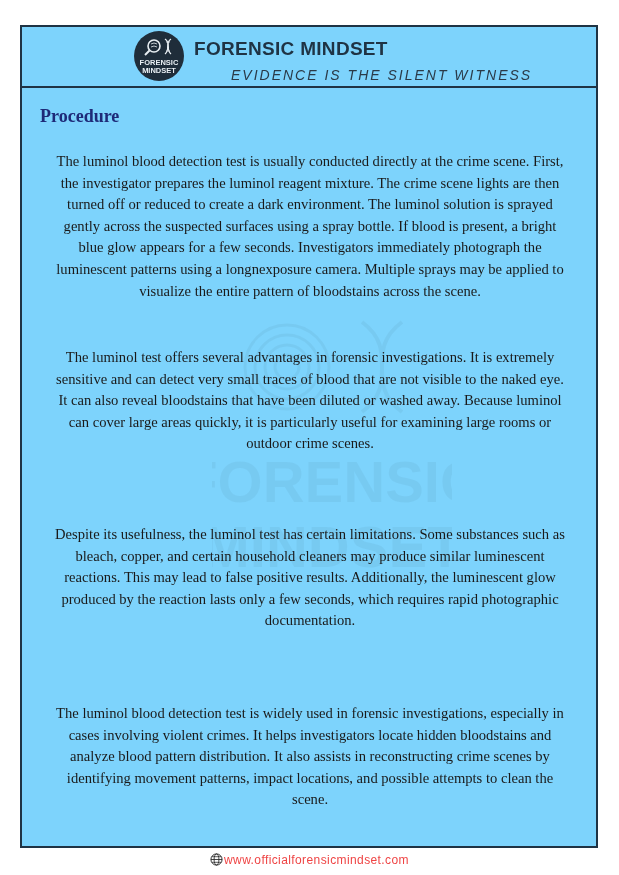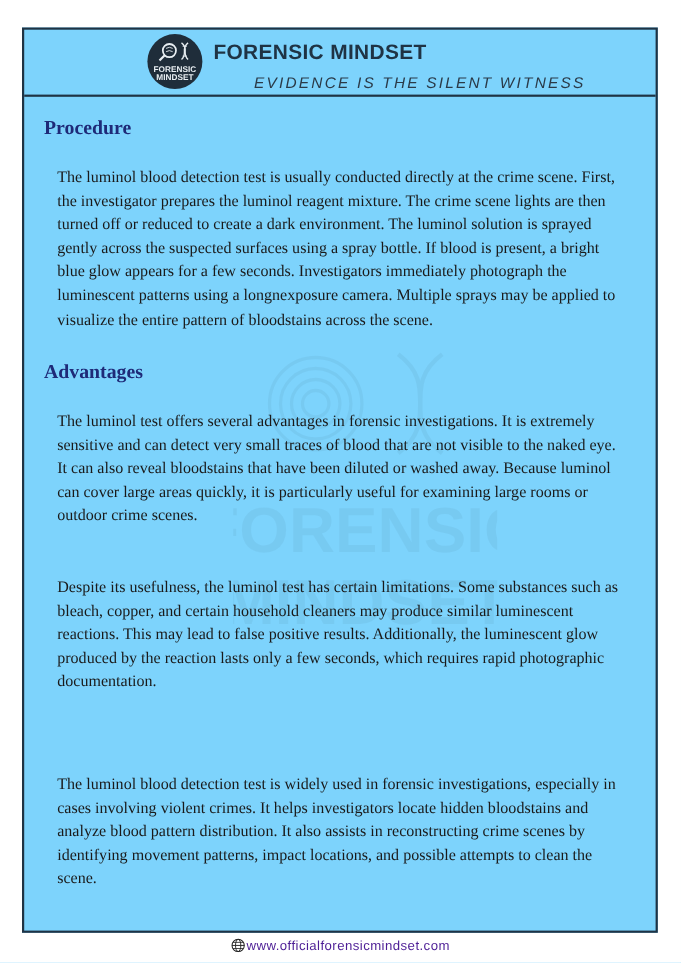--- a/index.html
+++ b/index.html
@@ -87,33 +87,34 @@
       color: #1e2a78;
       margin: 4px;
       line-height: 22px;
     }
     .section-body {
       font-family: "Liberation Serif", "DejaVu Serif", serif;
       font-size: 14.6px;
       line-height: 21.6px;
       color: #1a1a1a;
       margin: 16px;
+      text-align: center;
     }
     .sec { position: absolute; left: 0; width: 548px; }
     .sec .section-body { margin-top: 24px; }
     .footer {
       position: absolute;
       left: 0;
       top: 852px;
       width: 619px;
       text-align: center;
       font-family: "Liberation Sans", "DejaVu Sans", sans-serif;
       font-size: 12px;
       letter-spacing: 0.4px;
-      color: #4c1d95;
+      color: #ef4444;
       line-height: 16px;
     }
     .footer svg { vertical-align: -2px; margin-right: 1px; }
   </style>
 </head>
 <body>
 
 <div class="frame">
 
   <div class="header">
@@ -153,21 +154,20 @@
     <text x="120" y="190" text-anchor="middle" font-family="Liberation Sans, DejaVu Sans, sans-serif" font-weight="bold" font-size="58" fill="#1f3344">FORENSIC</text>
     <text x="120" y="255" text-anchor="middle" font-family="Liberation Sans, DejaVu Sans, sans-serif" font-weight="bold" font-size="58" fill="#1f3344">MINDSET</text>
   </svg>
 
   <div class="content">
     <div class="sec" style="top:0px;">
       <h2 class="section-heading">Procedure</h2>
       <p class="section-body">The luminol blood detection test is usually conducted directly at the crime scene. First, the investigator prepares the luminol reagent mixture. The crime scene lights are then turned off or reduced to create a dark environment. The luminol solution is sprayed gently across the suspected surfaces using a spray bottle. If blood is present, a bright blue glow appears for a few seconds. Investigators immediately photograph the luminescent patterns using a longnexposure camera. Multiple sprays may be applied to visualize the entire pattern of bloodstains across the scene.</p>
     </div>
     <div class="sec" style="top:222px;">
-      <h2 class="section-heading">Advantages</h2>
       <p class="section-body">The luminol test offers several advantages in forensic investigations. It is extremely sensitive and can detect very small traces of blood that are not visible to the naked eye. It can also reveal bloodstains that have been diluted or washed away. Because luminol can cover large areas quickly, it is particularly useful for examining large rooms or outdoor crime scenes.</p>
     </div>
     <div class="sec" style="top:399px;">
       <p class="section-body">Despite its usefulness, the luminol test has certain limitations. Some substances such as bleach, copper, and certain household cleaners may produce similar luminescent reactions. This may lead to false positive results. Additionally, the luminescent glow produced by the reaction lasts only a few seconds, which requires rapid photographic documentation.</p>
     </div>
     <div class="sec" style="top:578px;">
       <p class="section-body">The luminol blood detection test is widely used in forensic investigations, especially in cases involving violent crimes. It helps investigators locate hidden bloodstains and analyze blood pattern distribution. It also assists in reconstructing crime scenes by identifying movement patterns, impact locations, and possible attempts to clean the scene.</p>
     </div>
   </div>
 </div>

